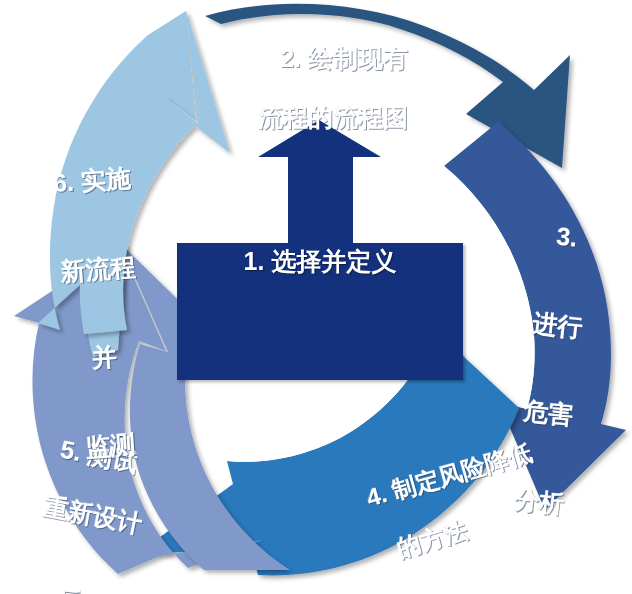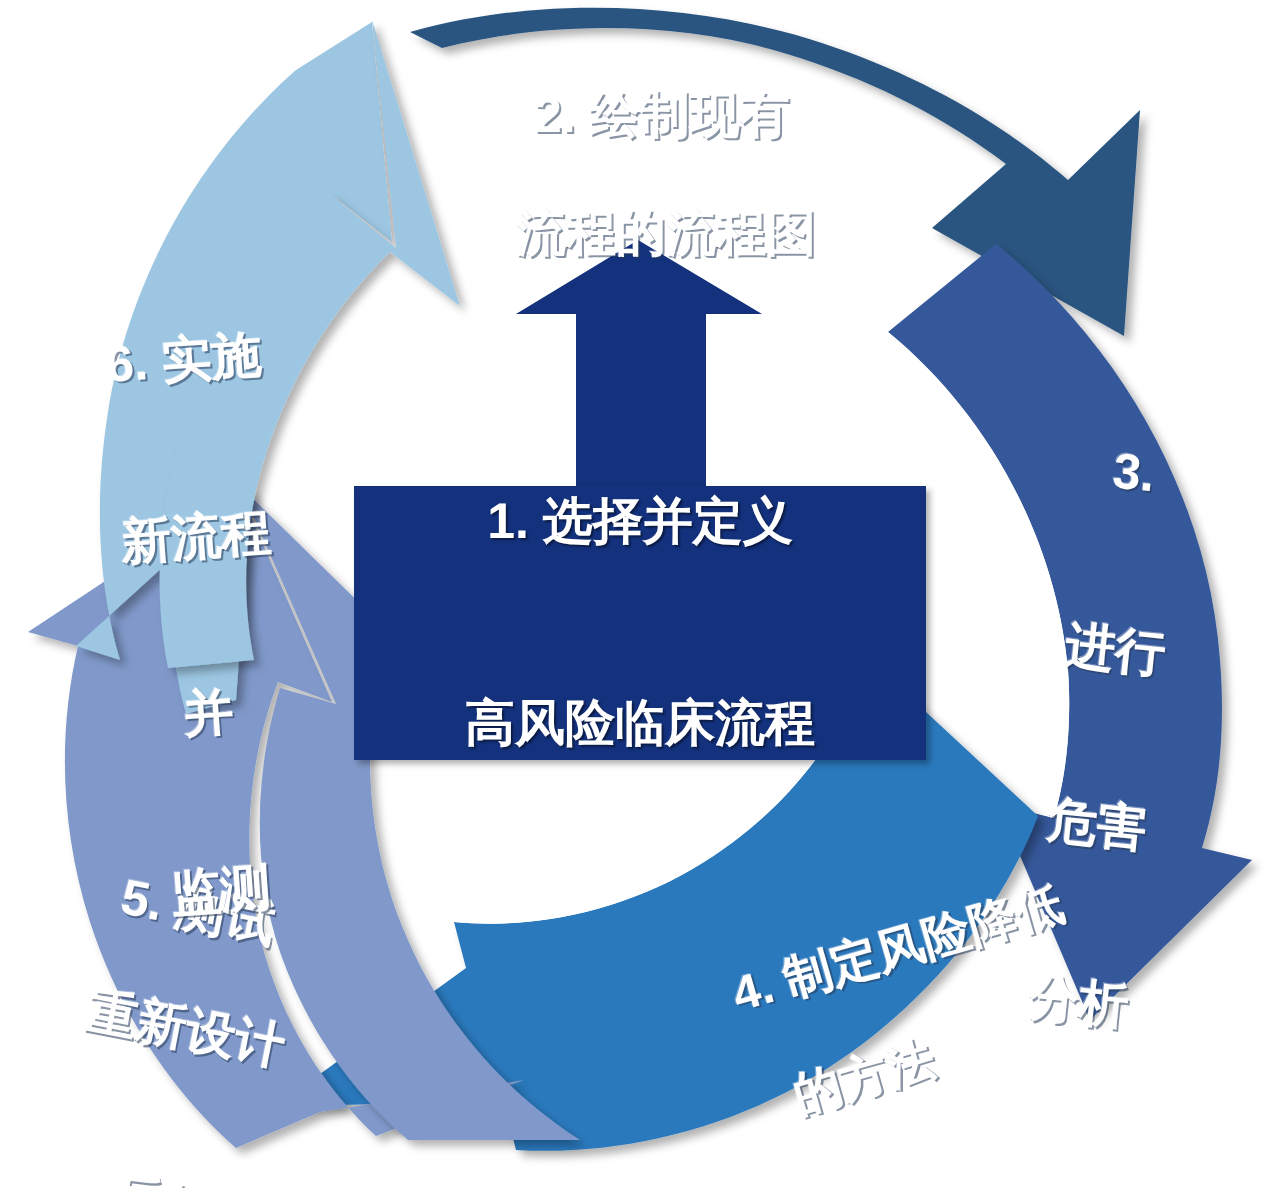--- a/index.html
+++ b/index.html
@@ -35,21 +35,21 @@
     text-shadow:
        1px 1px 0 rgba(40,60,90,0.55),
       -0.5px -0.5px 0 rgba(255,255,255,0.35);
     pointer-events: none;
   }
   
   #label-step2 {
     left: 226px;
     top: 14px;
     font-size: 25px;
-    text-align: center;
+    text-align: right;
   }
   #label-step2 .ln2 { display: block; margin-left: 32px; }
 
   
   #label-step3 {
     left: 528px;
     top: 163px;
     font-size: 25px;
     text-align: center;
     transform: rotate(6deg);
@@ -96,21 +96,21 @@
     position: absolute;
     left: 177px;
     top: 243px;
     width: 286px;
     height: 137px;
     background: #13317c;
     box-shadow: 2px 2px 3px rgba(0,0,0,0.30);
     display: flex;
     flex-direction: column;
     align-items: center;
-    justify-content: space-between;
+    justify-content: flex-start;
   }
   #center-box .cb-line {
     color: #ffffff;
     font-size: 25px;
     font-weight: bold;
     line-height: 1.45;
     white-space: pre;
     text-shadow: 1px 1px 1px rgba(0,0,0,0.45);
   }
 </style>
@@ -297,16 +297,15 @@
 
   <div class="seg-label" id="label-step6">
     <span class="ln">6. 实施</span>
     <span class="ln">新流程</span>
     <span class="ln">并</span>
     <span class="ln">监测</span>
   </div>
 
   <div id="center-box" style="background: rgb(19, 49, 124);">
     <span class="cb-line">1. 选择并定义</span>
-    <span class="cb-line">高风险临床流程</span>
   </div>
 
 </div>
 
 </body></html>

